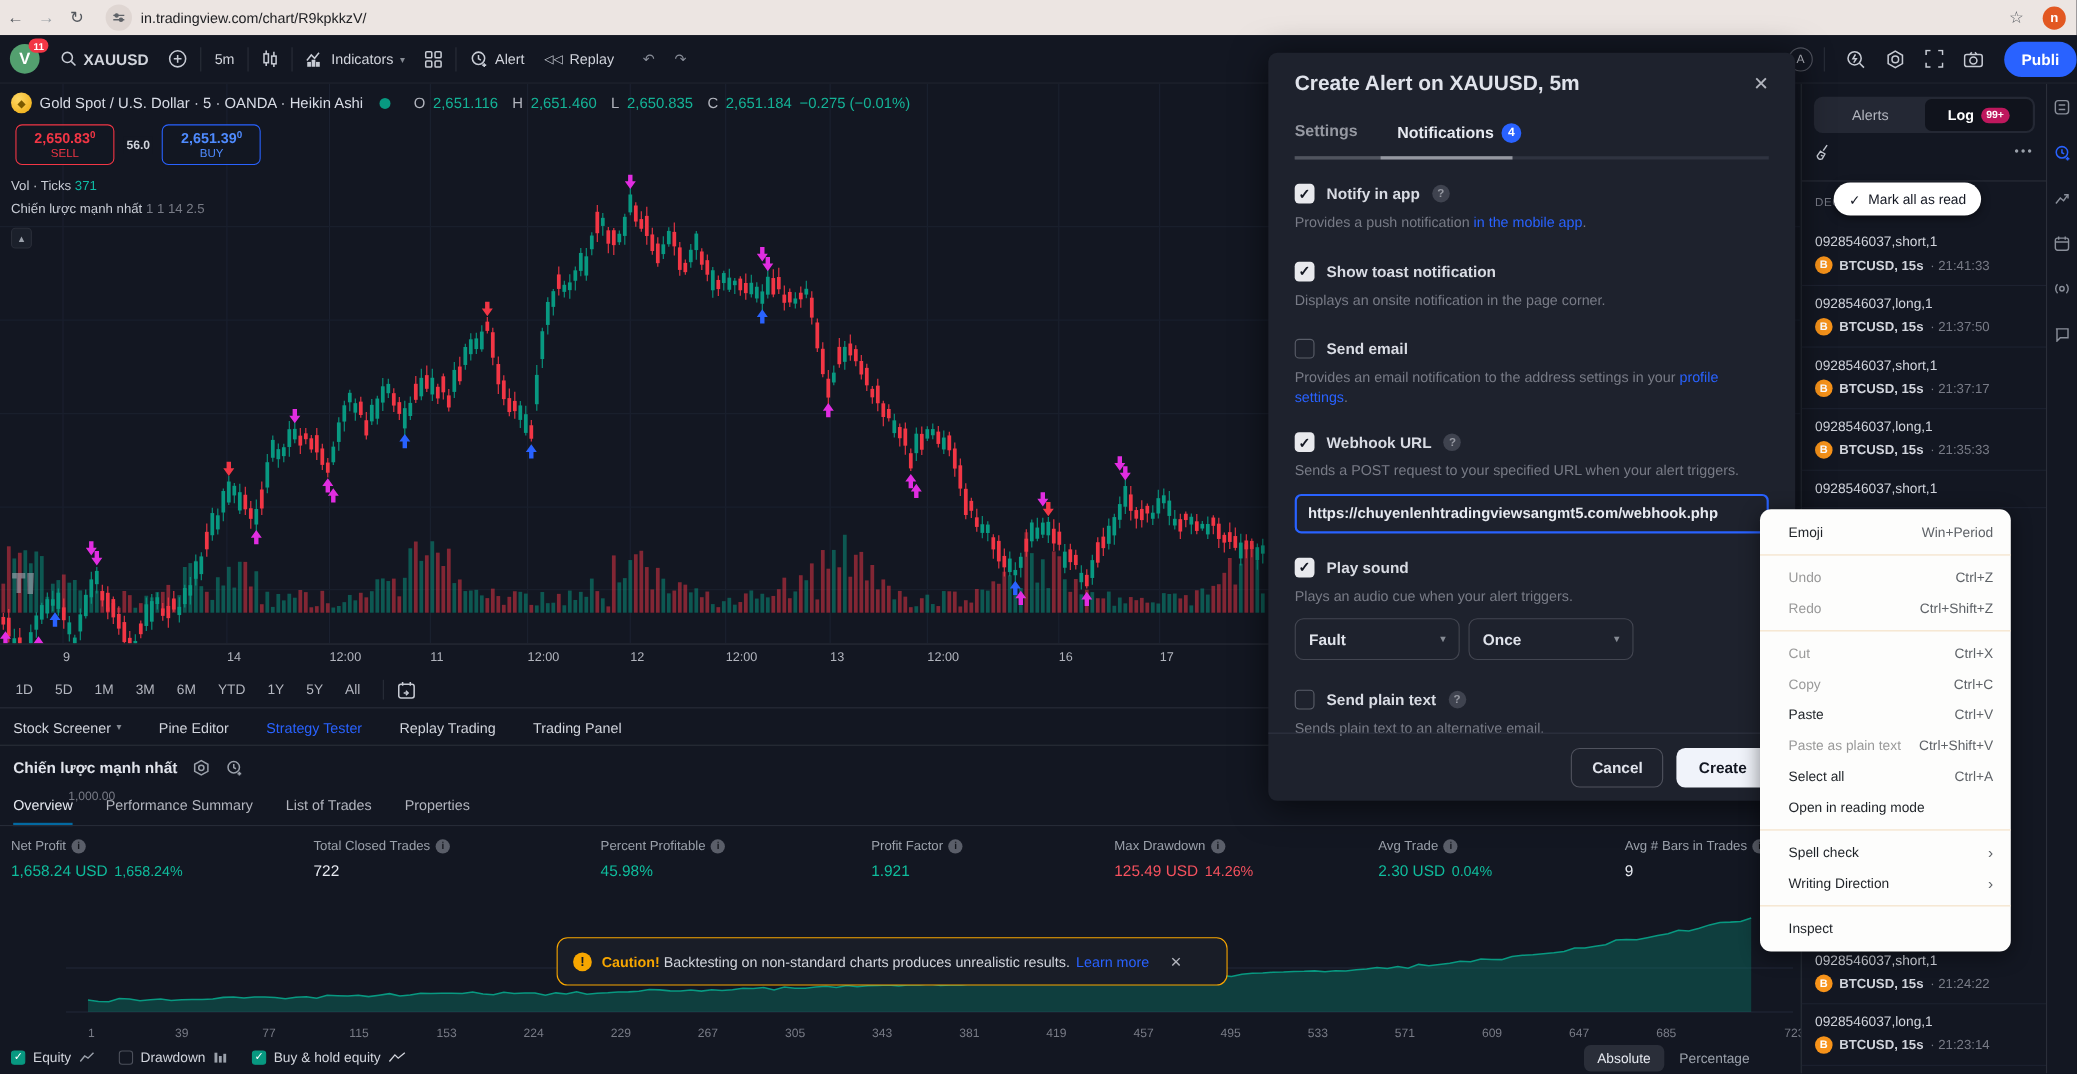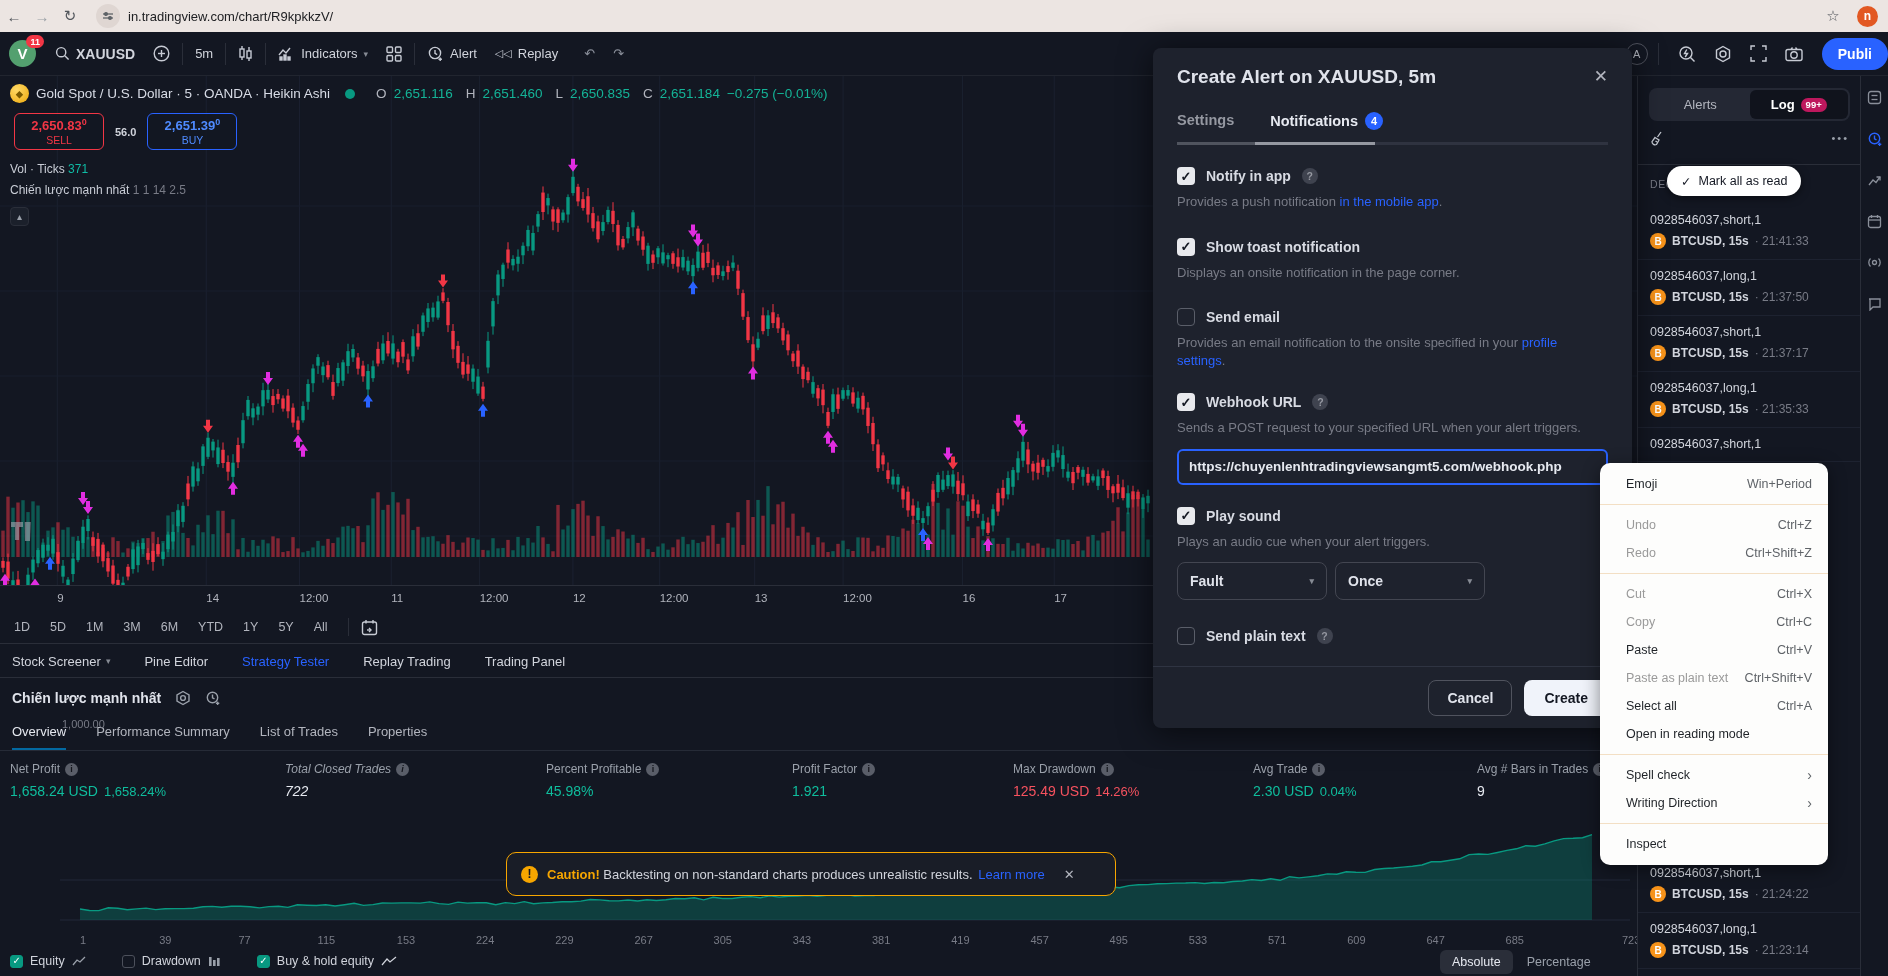--- a/index.html
+++ b/index.html
@@ -93,21 +93,21 @@
   .stat-label { font-size:12px; color:#9aa0aa; display:flex; align-items:center; gap:5px; }
   .iinfo { width:13px; height:13px; border-radius:50%; background:#5a5e69; color:#14161d; font-size:9px;
     font-weight:700; display:inline-flex; align-items:center; justify-content:center; }
   .stat-val { margin-top:7px; font-size:14px; color:#e6e9f0; }
   .stat-val .pct { font-size:13px; margin-left:6px; }
   .green { color:#0fbd9d !important; } .red { color:#f7525f !important; }
   #equity-wrap { position:absolute; left:0; top:138px; width:1637px; height:118px; }
   #equity-gridlabel { position:absolute; left:62px; top:40px; font-size:11px; color:#787b86; }
   #equity-ticks { position:absolute; left:0; top:256px; width:1637px; height:16px; font-size:11px; color:#787b86; }
   #equity-ticks span { position:absolute; top:0; }
-  #bottom-legend { position:absolute; left:10px; top:276px; display:flex; align-items:center; gap:36px;
+  #bottom-legend { position:absolute; left:10px; top:276px; display:flex; align-items:center; gap:22px;
     font-size:12.5px; color:#d1d4dc; }
   .cbx { width:13px; height:13px; border-radius:3px; border:1.5px solid #4c505b; display:inline-block; }
   .cbx.on { background:#089981; border-color:#089981; position:relative; }
   .cbx.on:after { content:"\2713"; color:#fff; font-size:10px; position:absolute; left:1.5px; top:-1px; }
   .leg-item { display:flex; align-items:center; gap:7px; }
   #scale-btns { position:absolute; left:1440px; top:272px; display:flex; align-items:center; gap:14px; font-size:12.5px; }
   #absolute-btn { background:#2a2e39; color:#e6e9f0; border-radius:6px; padding:5px 12px; cursor:pointer; }
   #percentage-btn { color:#9aa0aa; cursor:pointer; }
 
   
@@ -1187,21 +1187,21 @@
       </div>
     <div id="strat-track"></div>
     <div id="stats-row">
         <div class="stat" style="left: 10px;">
           <div class="stat-label">
             <span>Net Profit</span>
             <span class="iinfo">i</span>
           </div>
           <div class="stat-val green"><span>1,658.24 USD</span><span class="pct">1,658.24%</span></div>
         </div>
-        <div class="stat" style="left: 285px; font-style: italic;">
+        <div class="stat" style="left: 285px;">
           <div class="stat-label">
             <span>Total Closed Trades</span>
             <span class="iinfo">i</span>
           </div>
           <div class="stat-val "><span>722</span></div>
         </div>
         <div class="stat" style="left: 546px;">
           <div class="stat-label">
             <span>Percent Profitable</span>
             <span class="iinfo">i</span>
@@ -1462,21 +1462,21 @@
   <div class="opt-row" style="margin-top:27px">
     <span class="dlg-check">✓</span>
     <span>Show toast notification</span>
   </div>
   <div class="opt-desc">Displays an onsite notification in the page corner.</div>
 
   <div class="opt-row" style="margin-top:27px">
     <span class="dlg-check off"></span>
     <span>Send email</span>
   </div>
-  <div class="opt-desc" style="width:420px"><span>Provides an email notification to the onsite specified in your </span><a href="#">profile settings</a><span>.</span></div>
+  <div class="opt-desc" style="width:420px"><span>Provides an email notification to the address settings in your </span><a href="#">profile settings</a><span>.</span></div>
 
   <div class="opt-row" style="margin-top:24px">
     <span class="dlg-check">✓</span>
     <span>Webhook URL</span>
     <span class="qmark">?</span>
   </div>
   <div class="opt-desc">Sends a POST request to your specified URL when your alert triggers.</div>
   <div id="webhook-input">
       <span>https://chuyenlenhtradingviewsangmt5.com/webhook.php</span>
     </div>
@@ -1495,20 +1495,21 @@
       <span>Once</span>
       <span class="chev">▾</span>
     </div>
   </div>
 
   <div class="opt-row" style="margin-top:27px">
     <span class="dlg-check off"></span>
     <span>Send plain text</span>
     <span class="qmark">?</span>
   </div>
+  <div class="opt-desc">Sends plain text to an alternative email.</div>
 
   <div id="dlg-footer">
     <div id="cancel-btn">
         <span>Cancel</span>
       </div>
     <div id="create-btn">
         <span>Create</span>
       </div>
   </div>
 </div>

